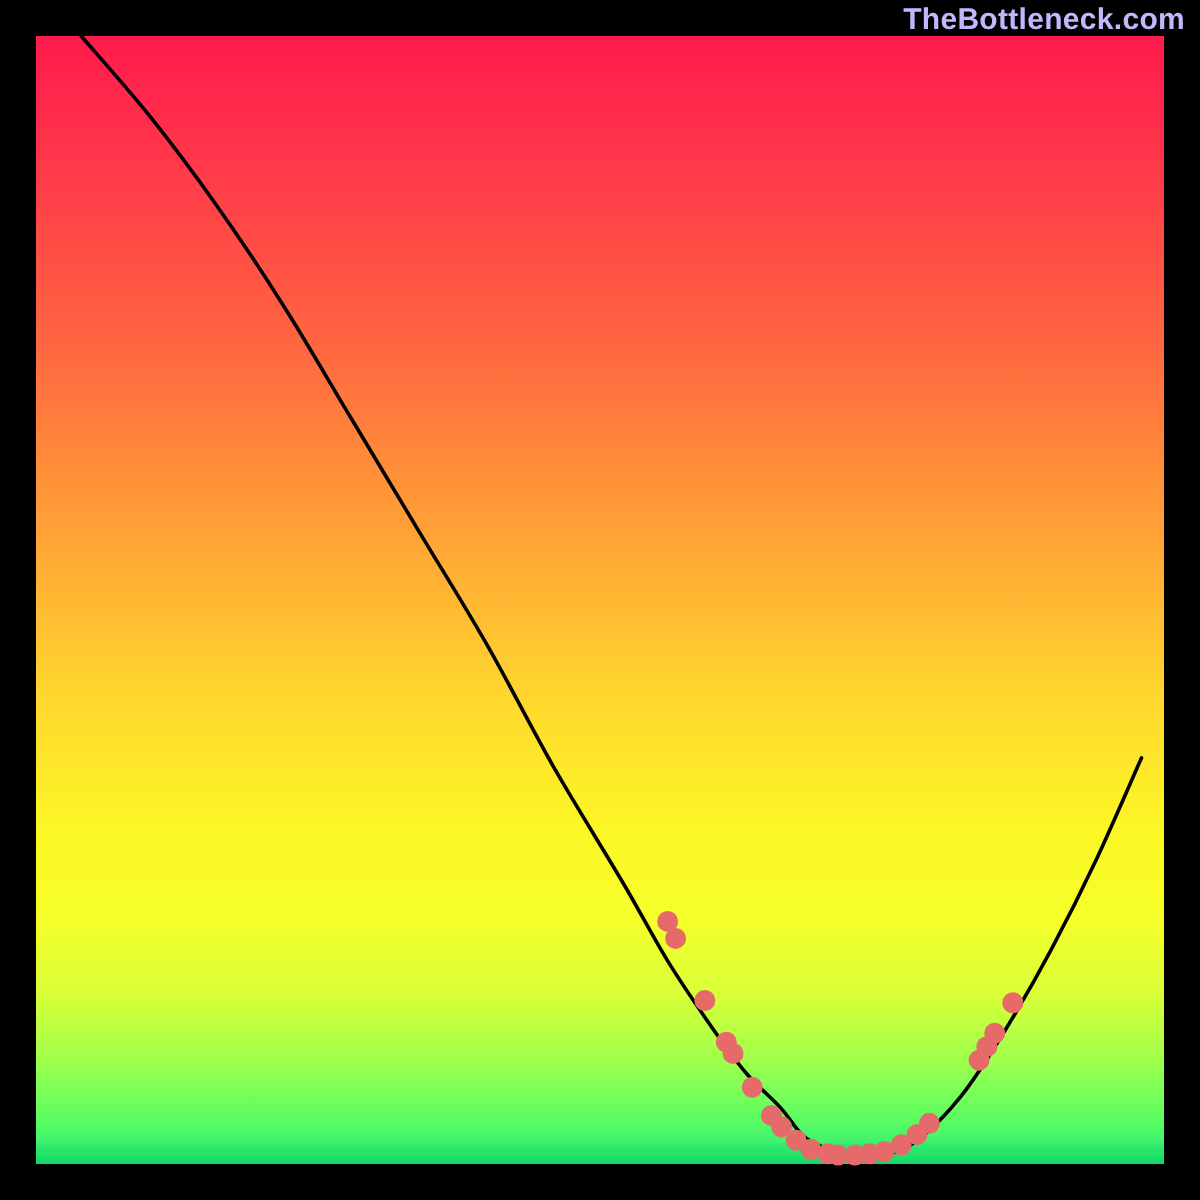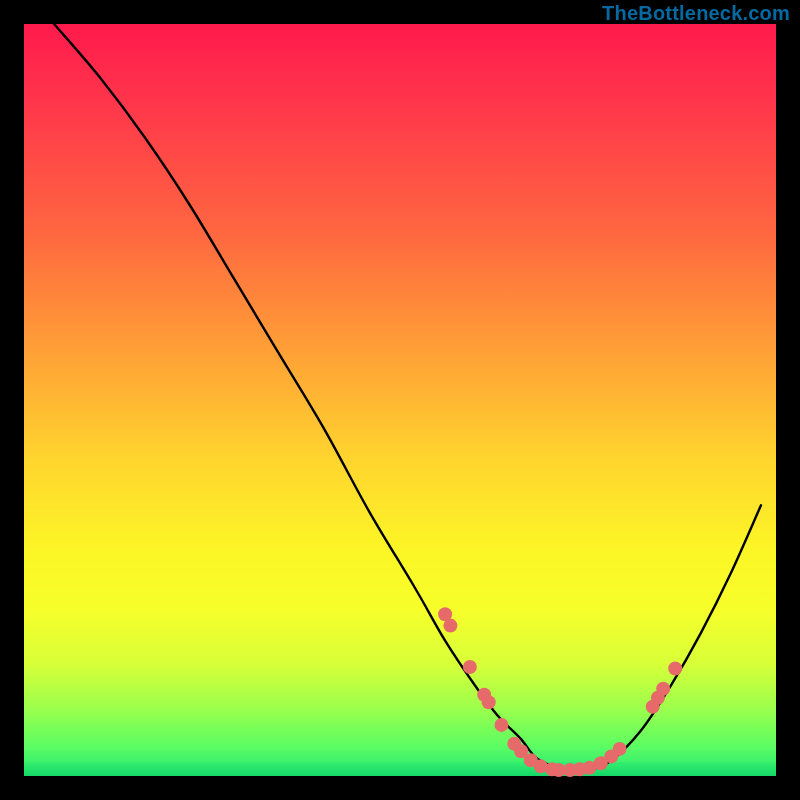--- a/index.html
+++ b/index.html
@@ -57,21 +57,21 @@
     width: 100%; height: 100%;
     overflow: visible;
   }
   .watermark {
     position: absolute;
     top: 2px;
     right: 10px;
     font-family: Arial, Helvetica, sans-serif;
     font-size: 20px;
     font-weight: 700;
-    color: #0369a1;
+    color: #c4b5fd;
     letter-spacing: 0.2px;
   }
 </style>
 </head>
 <body>
 
 <div class="frame">
   <div class="watermark">TheBottleneck.com</div>
   <div class="plot">
     <div class="grad-layer"></div>

